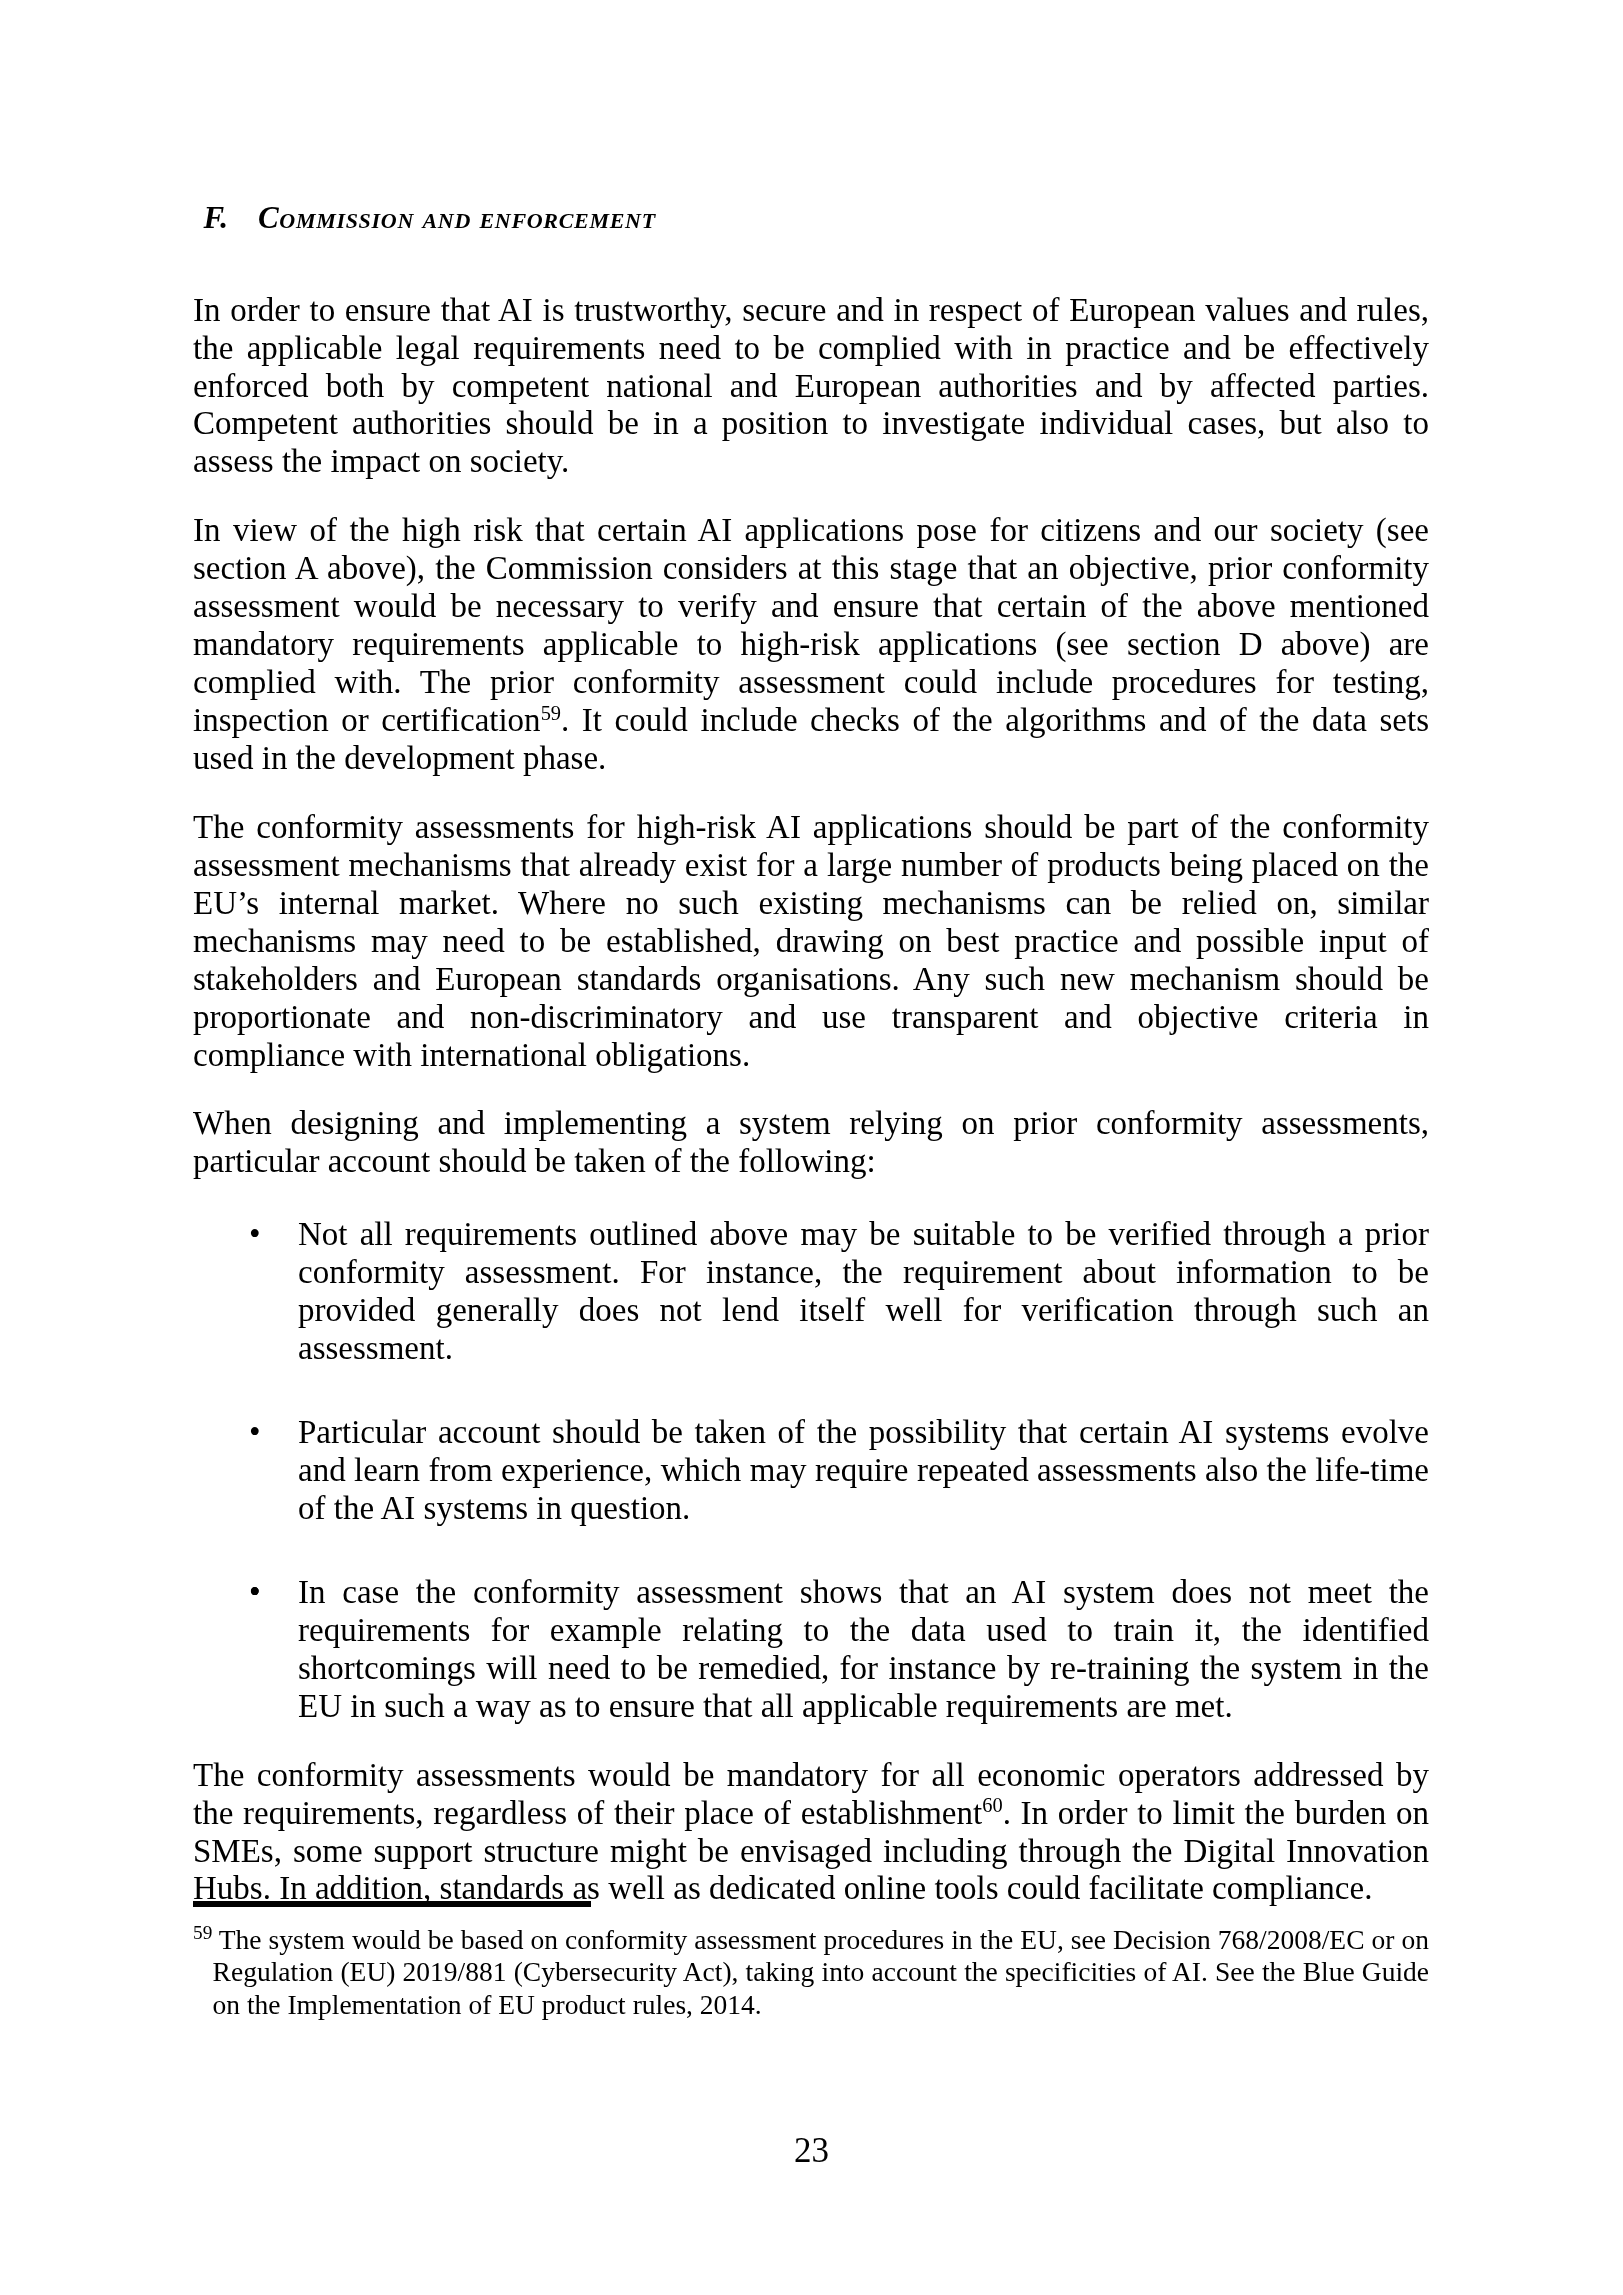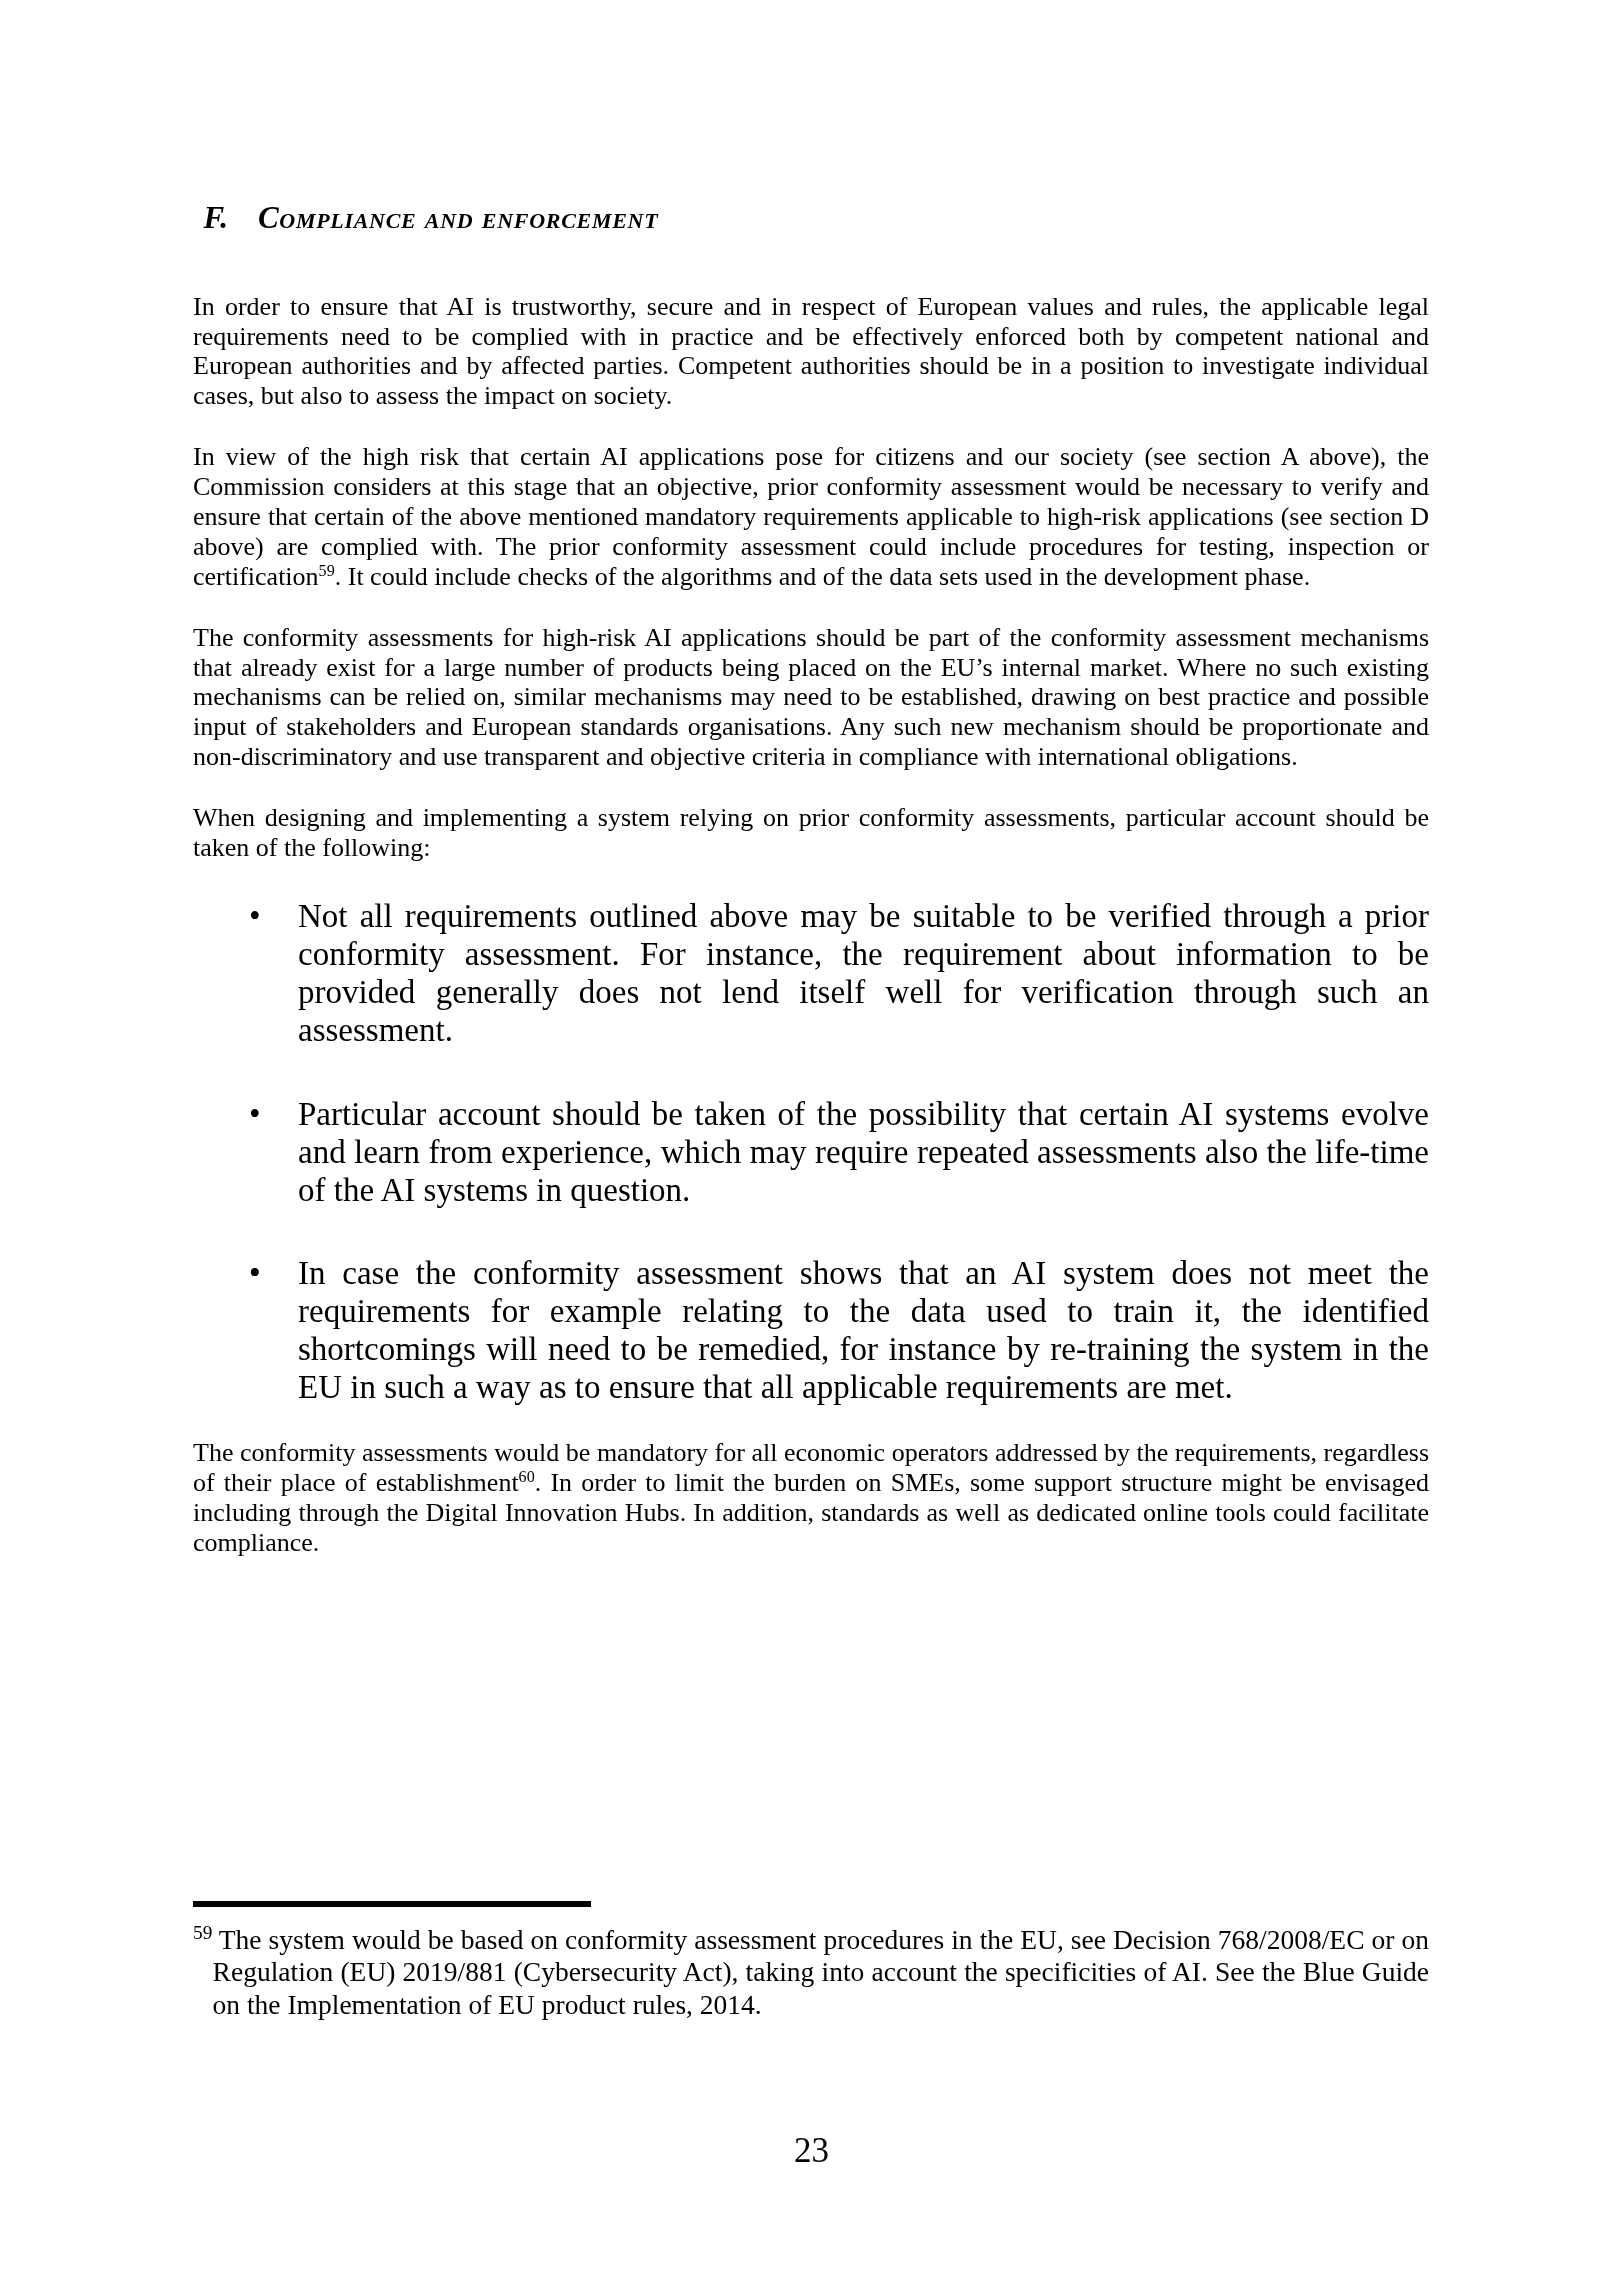--- a/index.html
+++ b/index.html
@@ -26,21 +26,21 @@
     font-size: 31px;
     font-weight: bold;
     font-style: italic;
     line-height: 1.15;
   }
   .heading-title {
     font-variant: small-caps;
     letter-spacing: 0.7px;
   }
   .para {
-    font-size: 26px;
+    font-size: 33px;
     line-height: 1.15;
     text-align: justify;
     margin: 0 0 31px 0;
   }
   .para.tight { margin-bottom: 35px; }
   sup.fnref {
     font-size: 62%;
     line-height: 0;
     vertical-align: baseline;
     position: relative;
@@ -99,21 +99,21 @@
   }
 </style>
 </head>
 <body>
 
 <div class="page">
   <div class="content">
 
     <h2 class="section-heading">
       <span class="heading-label">F.</span>
-      <span class="heading-title">Compliance and enforcement</span>
+      <span class="heading-title">Commission and enforcement</span>
     </h2>
 
     <p class="para">In order to ensure that AI is trustworthy, secure and in respect of European values and rules, the applicable legal requirements need to be complied with in practice and be effectively enforced both by competent national and European authorities and by affected parties. Competent authorities should be in a position to investigate individual cases, but also to assess the impact on society.</p>
 
     <p class="para"><span>In view of  the high risk that certain AI applications pose for citizens and our society (see section A above), the Commission considers at this stage that an objective, prior conformity assessment would be necessary to verify and ensure that certain of the above mentioned mandatory requirements applicable to high-risk applications (see section D above) are complied with.  The prior conformity assessment could include procedures for testing, inspection or certification</span><sup class="fnref">59</sup><span>. It could include checks of the algorithms and of the data sets used in the development phase.</span></p>
 
     <p class="para">The conformity assessments for high-risk AI applications should be part of the conformity assessment mechanisms that already exist for a large number of products being placed on the EU’s internal market. Where no such existing mechanisms can be relied on, similar mechanisms may need to be established, drawing on best practice and possible input of stakeholders and European standards organisations. Any such new mechanism should be proportionate and non-discriminatory and use transparent and objective criteria in compliance with international obligations.</p>
 
     <p class="para tight">When designing and implementing a system relying on prior conformity assessments, particular account should be taken of the following:</p>
 

